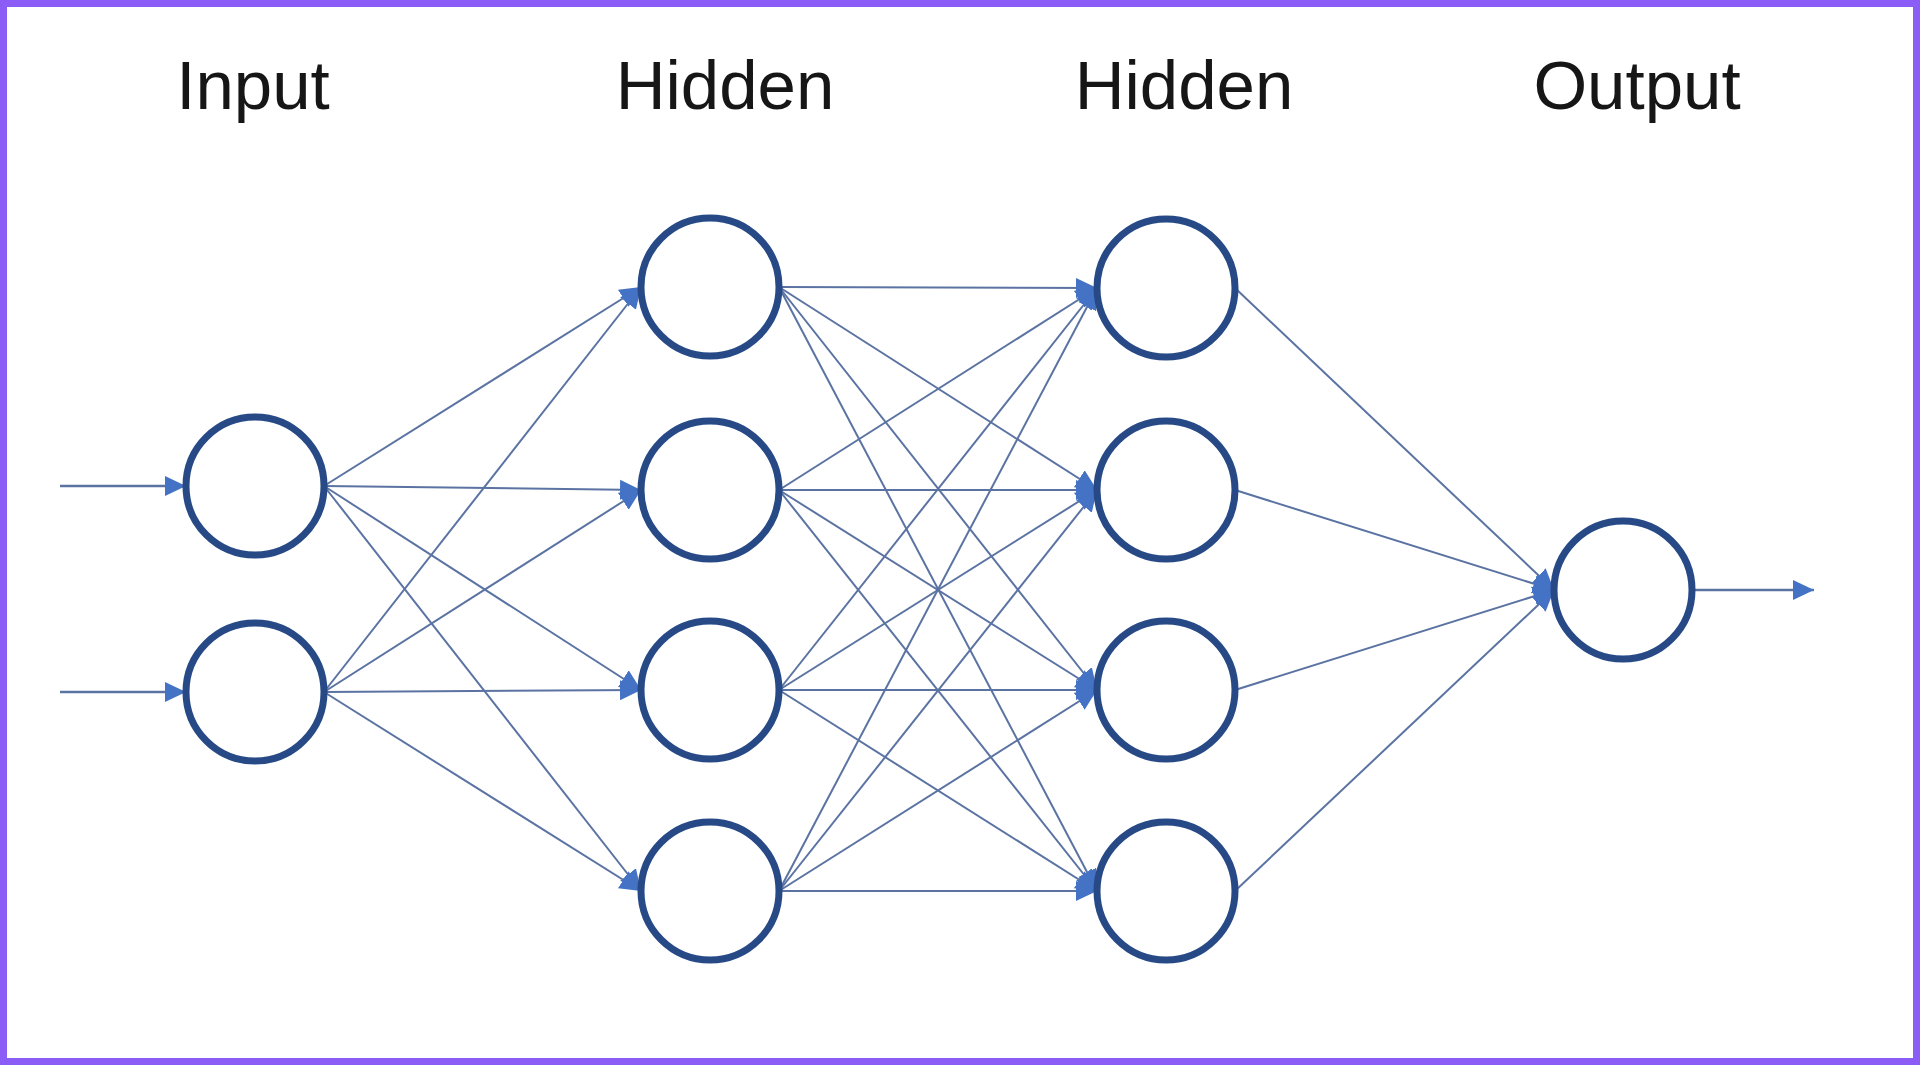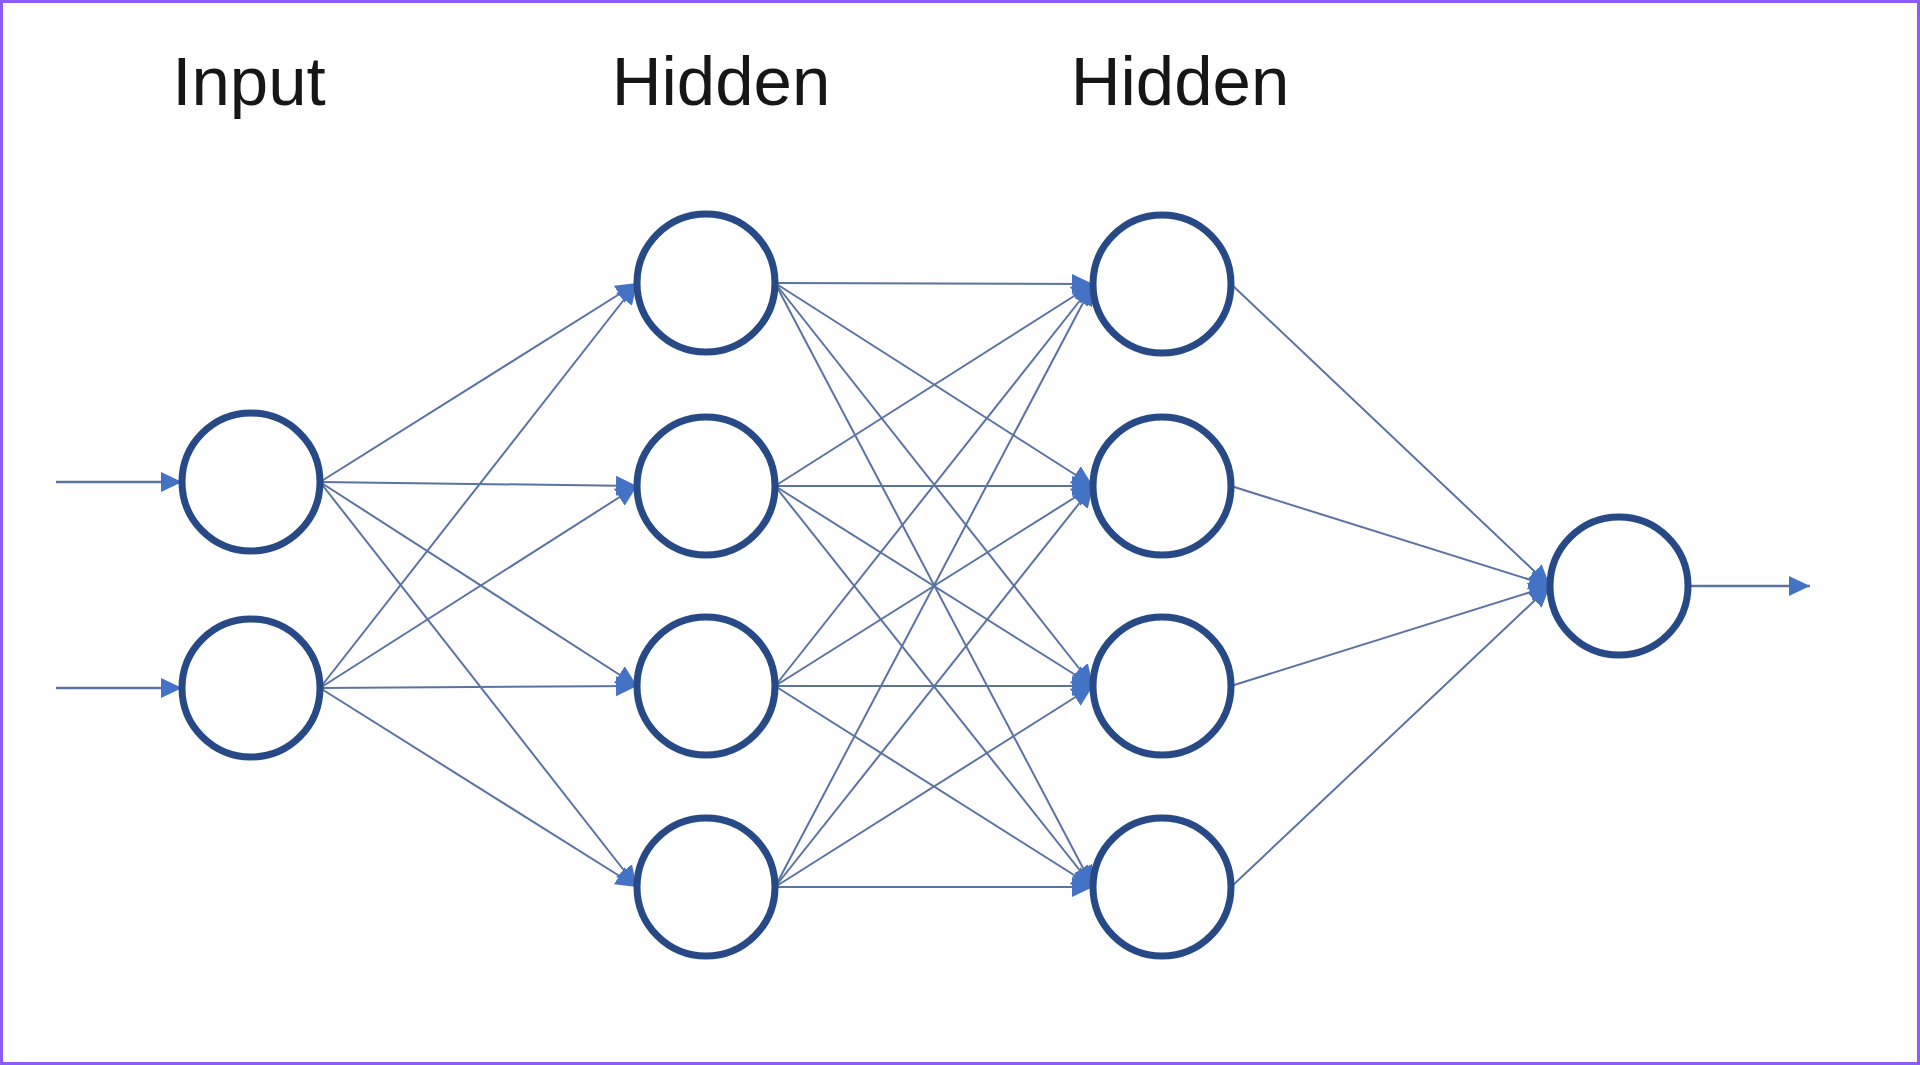--- a/index.html
+++ b/index.html
@@ -6,21 +6,21 @@
     margin: 0;
     padding: 0;
     background: #ffffff;
     font-family: "Liberation Sans", "DejaVu Sans", sans-serif;
   }
   .frame {
     position: relative;
     width: 1920px;
     height: 1065px;
     box-sizing: border-box;
-    border: 3px solid #8b5cf6;
+    border: 7px solid #8b5cf6;
     background: #ffffff;
     overflow: hidden;
   }
   .layer-label {
     position: absolute;
     top: 43px;
     transform: translateX(-50%);
     font-size: 69px;
     line-height: 1.05;
     color: #161616;
@@ -36,20 +36,21 @@
     height: 1051px;
   }
 </style>
 </head>
 <body>
 
 <div class="frame">
   <div class="layer-label" style="left: 246px;">Input</div>
   <div class="layer-label" style="left: 718px;">Hidden</div>
   <div class="layer-label" style="left: 1177px;">Hidden</div>
+  <div class="layer-label" style="left: 1630px;">Output</div>
 
   <svg class="net" id="net" xmlns="http://www.w3.org/2000/svg">
       <defs>
         <marker id="ah" markerUnits="userSpaceOnUse" markerWidth="23" markerHeight="22" refX="21" refY="11" orient="auto">
           <path d="M0,1 L21,11 L0,21 Z" fill="#4472c4"></path>
         </marker>
       </defs>
       <g>
         <line x1="317" y1="479" x2="634" y2="280" stroke="#5b73a2" stroke-width="2" marker-end="url(#ah)"></line>
         <line x1="317" y1="479" x2="634" y2="483" stroke="#5b73a2" stroke-width="2" marker-end="url(#ah)"></line>

